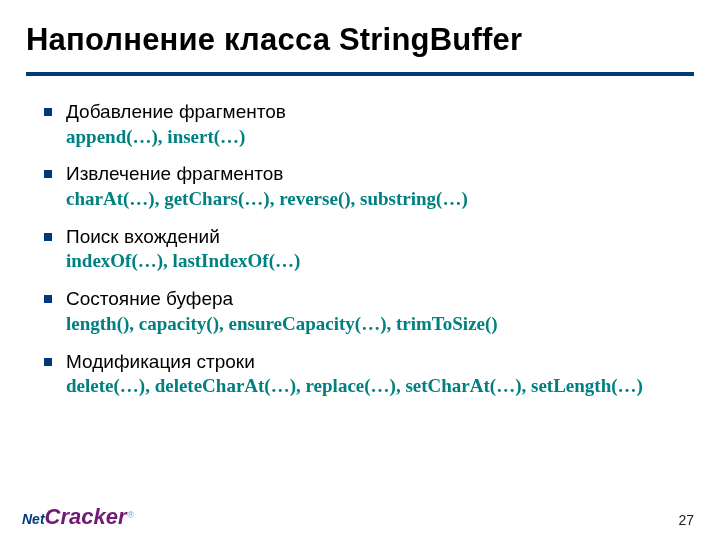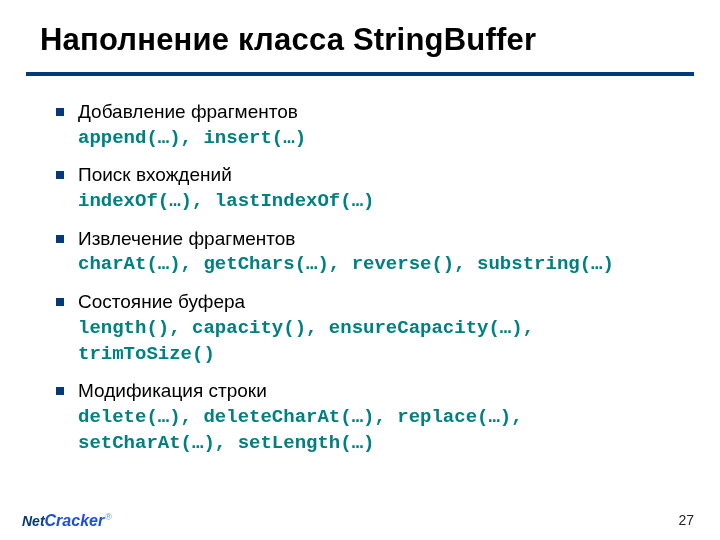--- a/index.html
+++ b/index.html
@@ -14,31 +14,30 @@
   }
   .slide {
     position: relative;
     width: 720px;
     height: 540px;
     box-sizing: border-box;
   }
   .title {
     font-size: 31px;
     font-weight: bold;
-    padding: 22px 0 0 40px;
+    padding: 22px 0 0 26px;
     letter-spacing: 0.2px;
   }
   .rule {
     margin: 14px 26px 0 26px;
     height: 4px;
     background: #003a7a;
   }
   .content {
-    padding: 24px 38px 0 28px;
-    margin-left: 28px;
+    padding: 24px 38px 0 44px;
   }
   ul.bullets {
     list-style: none;
     margin: 0;
     padding: 0;
   }
   ul.bullets > li {
     position: relative;
     padding-left: 22px;
     margin-bottom: 13px;
@@ -48,41 +47,41 @@
   ul.bullets > li::before {
     content: "";
     position: absolute;
     left: 0;
     top: 8px;
     width: 8px;
     height: 8px;
     background: #003a7a;
   }
   .code {
-    font-family: Liberation Mono, monospace;
+    font-family: Liberation Serif, serif;
     font-weight: bold;
     color: #008080;
     font-size: 19px;
   }
   .footer {
     position: absolute;
     left: 0;
     right: 0;
     bottom: 0;
     height: 40px;
   }
   .logo {
     position: absolute;
     left: 22px;
     bottom: 10px;
     font-style: italic;
     font-weight: bold;
   }
   .logo .net { color: #003a7a; font-size: 14px; }
-  .logo .crack { color: #1d4ed8; font-size: 16px; }
+  .logo .crack { color: #701a75; font-size: 22px; }
   .logo .reg {
     font-style: normal;
     font-weight: normal;
     font-size: 9px;
     color: #5aa3d6;
     vertical-align: super;
     margin-left: 1px;
   }
   .pageno {
     position: absolute;
@@ -101,26 +100,26 @@
   <div class="title">Наполнение класса StringBuffer</div>
   <div class="rule"></div>
 
   <div class="content">
     <ul class="bullets">
       <li>
         <span>Добавление фрагментов</span><br>
         <span class="code">append(…), insert(…)</span>
       </li>
       <li>
+        <span>Извлечение фрагментов</span><br>
+        <span class="code">charAt(…), getChars(…), reverse(), substring(…)</span>
+      </li>
+      <li>
         <span>Поиск вхождений</span><br>
         <span class="code">indexOf(…), lastIndexOf(…)</span>
-      </li>
-      <li>
-        <span>Извлечение фрагментов</span><br>
-        <span class="code">charAt(…), getChars(…), reverse(), substring(…)</span>
       </li>
       <li>
         <span>Состояние буфера</span><br>
         <span class="code">length(), capacity(), ensureCapacity(…), trimToSize()</span>
       </li>
       <li>
         <span>Модификация строки</span><br>
         <span class="code">delete(…), deleteCharAt(…), replace(…), setCharAt(…), setLength(…)</span>
       </li>
     </ul>

